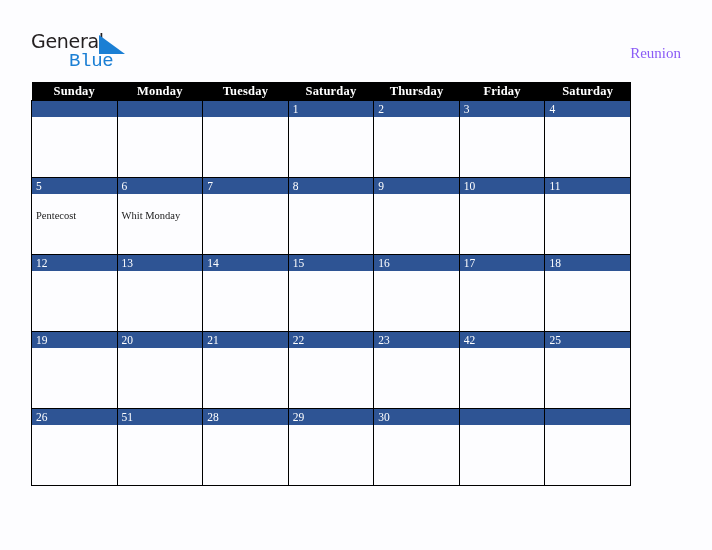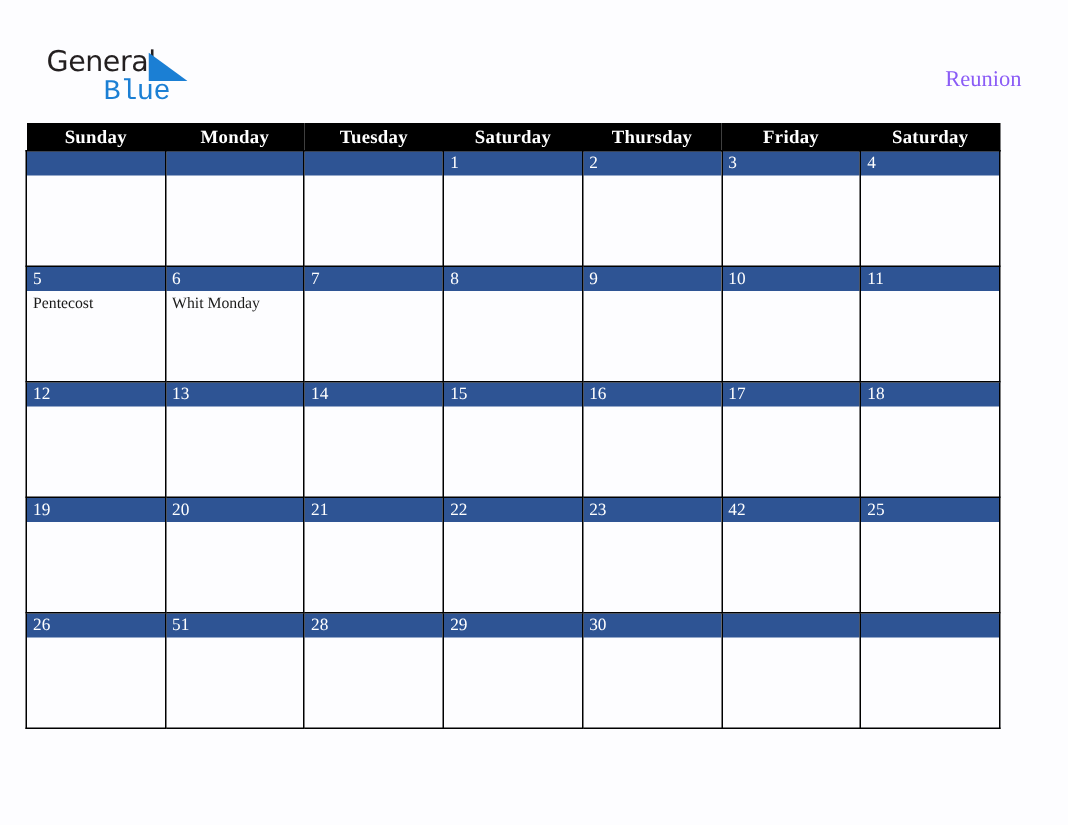--- a/index.html
+++ b/index.html
@@ -79,23 +79,23 @@
     top: 45px;
     font-family: "Liberation Serif", serif;
     font-size: 15px;
     color: #8b5cf6;
     white-space: nowrap;
   }
 
   
   .calendar {
     position: absolute;
-    left: 17px;
+    left: 31px;
     top: 82px;
-    width: 650px;
+    width: 600px;
     border-collapse: collapse;
     table-layout: fixed;
   }
 
   .calendar th {
     background: #000000;
     color: #ffffff;
     font-family: "Liberation Serif", serif;
     font-weight: bold;
     font-size: 12.5px;
@@ -126,21 +126,21 @@
     color: #ffffff;
     font-family: "Liberation Serif", serif;
     font-size: 11.5px;
     padding-left: 4px;
     box-sizing: border-box;
     overflow: hidden;
   }
 
   .daybody {
     height: 60px;
-    padding: 3px 4px 0 4px;
+    padding: 16px 4px 0 4px;
     box-sizing: border-box;
     overflow: hidden;
   }
 
   .event {
     font-family: "Liberation Serif", serif;
     font-size: 10.5px;
     color: #1a1a1a;
     line-height: 12px;
     white-space: nowrap;

